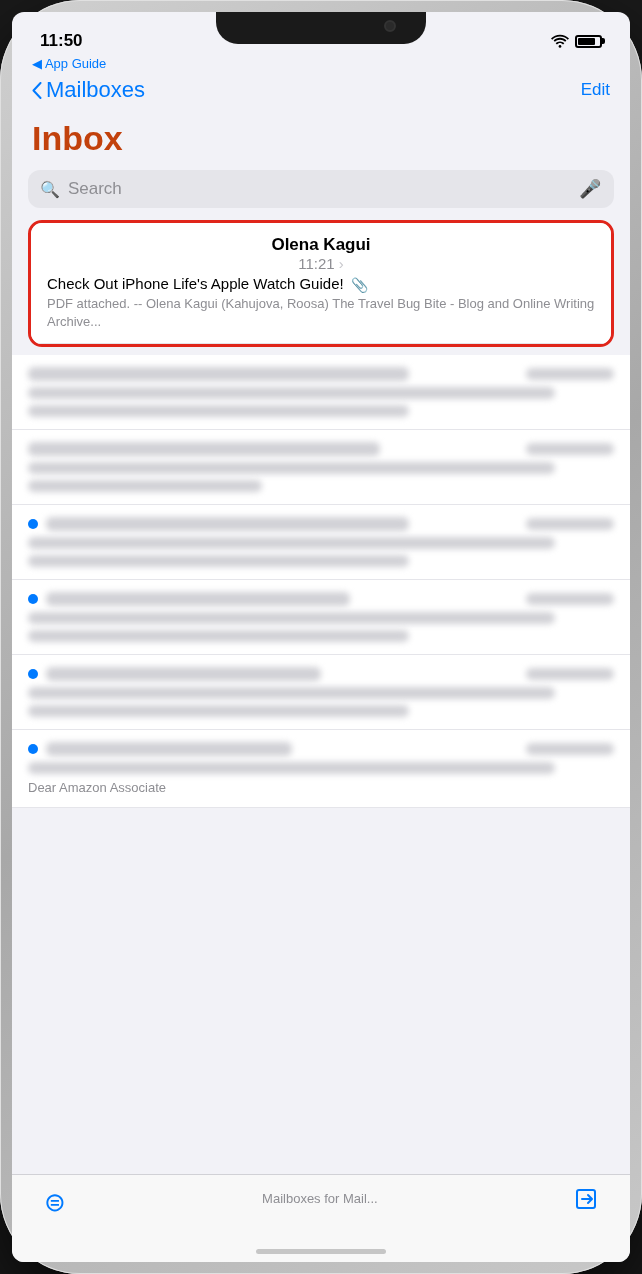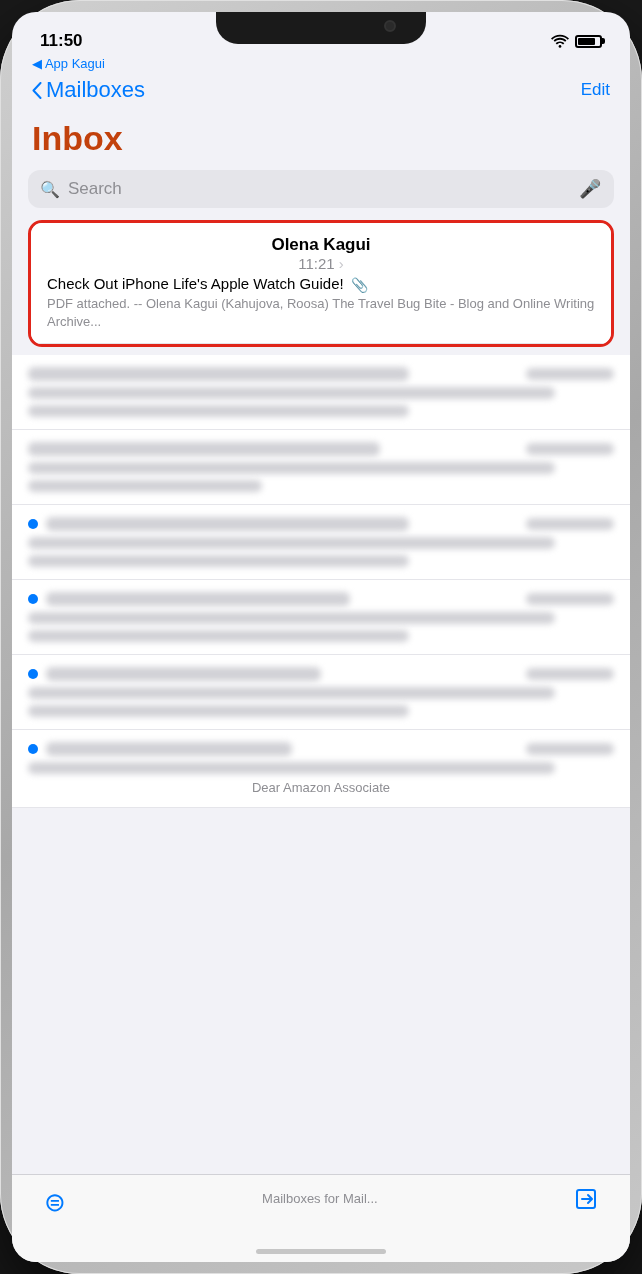--- a/index.html
+++ b/index.html
@@ -20,21 +20,21 @@
       border-radius: 80px;
       padding: 12px;
       box-shadow: 0 30px 80px rgba(0,0,0,0.8), inset 0 0 0 1px #e0e0e0;
       position: relative;
     }
 
     .phone-inner {
       width: 100%;
       height: 100%;
       background: #f2f2f7;
-      border-radius: 24px;
+      border-radius: 12px;
       overflow: hidden;
       position: relative;
     }
 
     
     .notch {
       position: absolute;
       top: 0;
       left: 50%;
       transform: translateX(-50%);
@@ -363,21 +363,21 @@
             <path d="M10 7.5C8.1 7.5 6.4 8.3 5.2 9.6l1.4 1.4C7.5 9.8 8.7 9.2 10 9.2s2.5.6 3.4 1.8l1.4-1.4C13.6 8.3 11.9 7.5 10 7.5z" fill="#000"></path>
             <path d="M10 3.5c-2.8 0-5.3 1.2-7.1 3l1.4 1.4C5.7 6.5 7.7 5.5 10 5.5s4.3 1 5.7 2.4l1.4-1.4C15.3 4.7 12.8 3.5 10 3.5z" fill="#000"></path>
             <path d="M10 0C6.1 0 2.6 1.6 0 4.2l1.4 1.4C3.6 3.3 6.7 2 10 2s6.4 1.3 8.6 3.6L20 4.2C17.4 1.6 13.9 0 10 0z" fill="#000"></path>
           </svg>
           <div class="battery-icon">
             <div class="battery-fill"></div>
           </div>
         </div>
       </div>
 
-      <div class="app-store-text">◀ App Kagui</div>
+      <div class="app-store-text">◀ App Guide</div>
 
       <div class="back-nav">
         <div class="back-btn">
           <svg class="back-chevron" viewBox="0 0 10 17" fill="none">
             <path d="M8.5 1L1.5 8.5L8.5 16" stroke="#007aff" stroke-width="2" stroke-linecap="round" stroke-linejoin="round"></path>
           </svg>
           <span>Mailboxes</span>
         </div>
         <span class="edit-btn">Edit</span>
       </div>
@@ -404,21 +404,21 @@
               </div>
               <div style="display:flex; align-items:center; gap:4px;">
                 <span class="email-subject">Check Out iPhone Life's Apple Watch Guide!</span>
                 <span class="attachment-icon">📎</span>
               </div>
               <span class="email-preview">PDF attached. -- Olena Kagui (Kahujova, Roosa) The Travel Bug Bite - Blog and Online Writing Archive...</span>
             </div>
           </div>
         </div>
 
-        <div style="background: #be185d; margin-top: 8px; text-align: center;">
+        <div style="background: #be185d; margin-top: 8px;">
 
           <div class="email-item-blurred">
             <div class="blur-header">
               <div class="blur-line blur-line-medium" style="height:14px;"></div>
               <div class="blur-line" style="width:15%; height:12px;"></div>
             </div>
             <div class="blur-line blur-line-long"></div>
             <div class="blur-line blur-line-medium"></div>
           </div>
 

